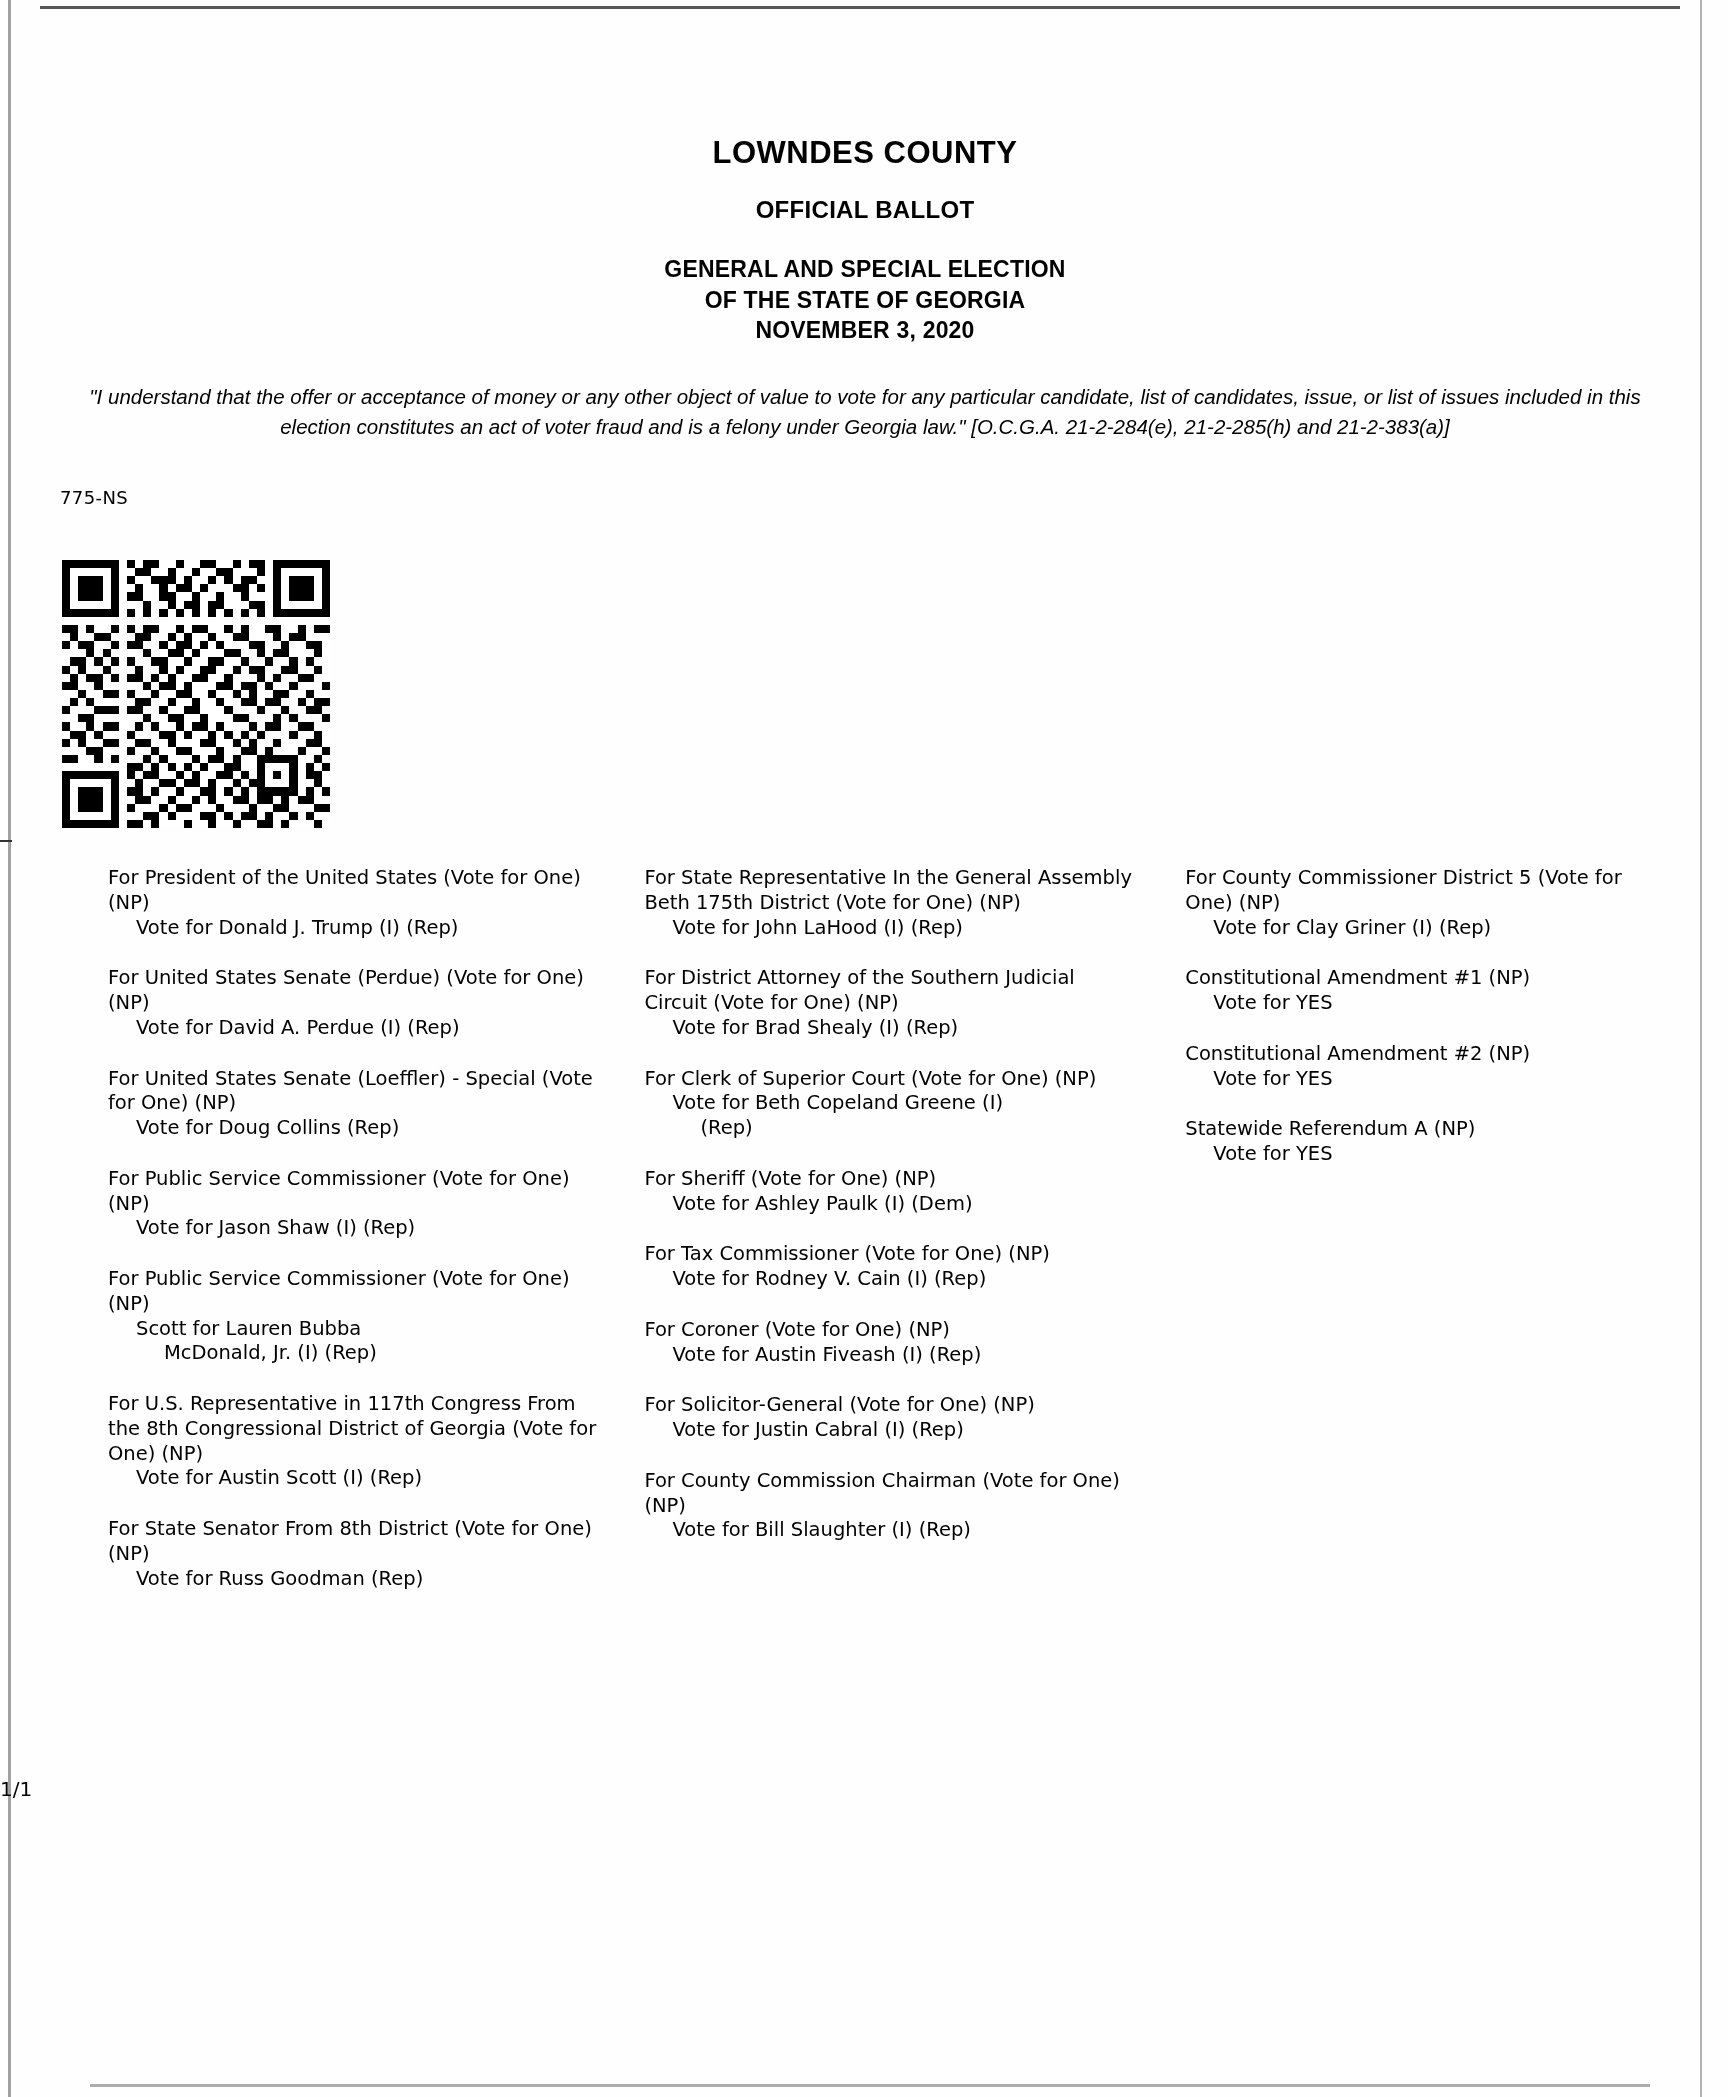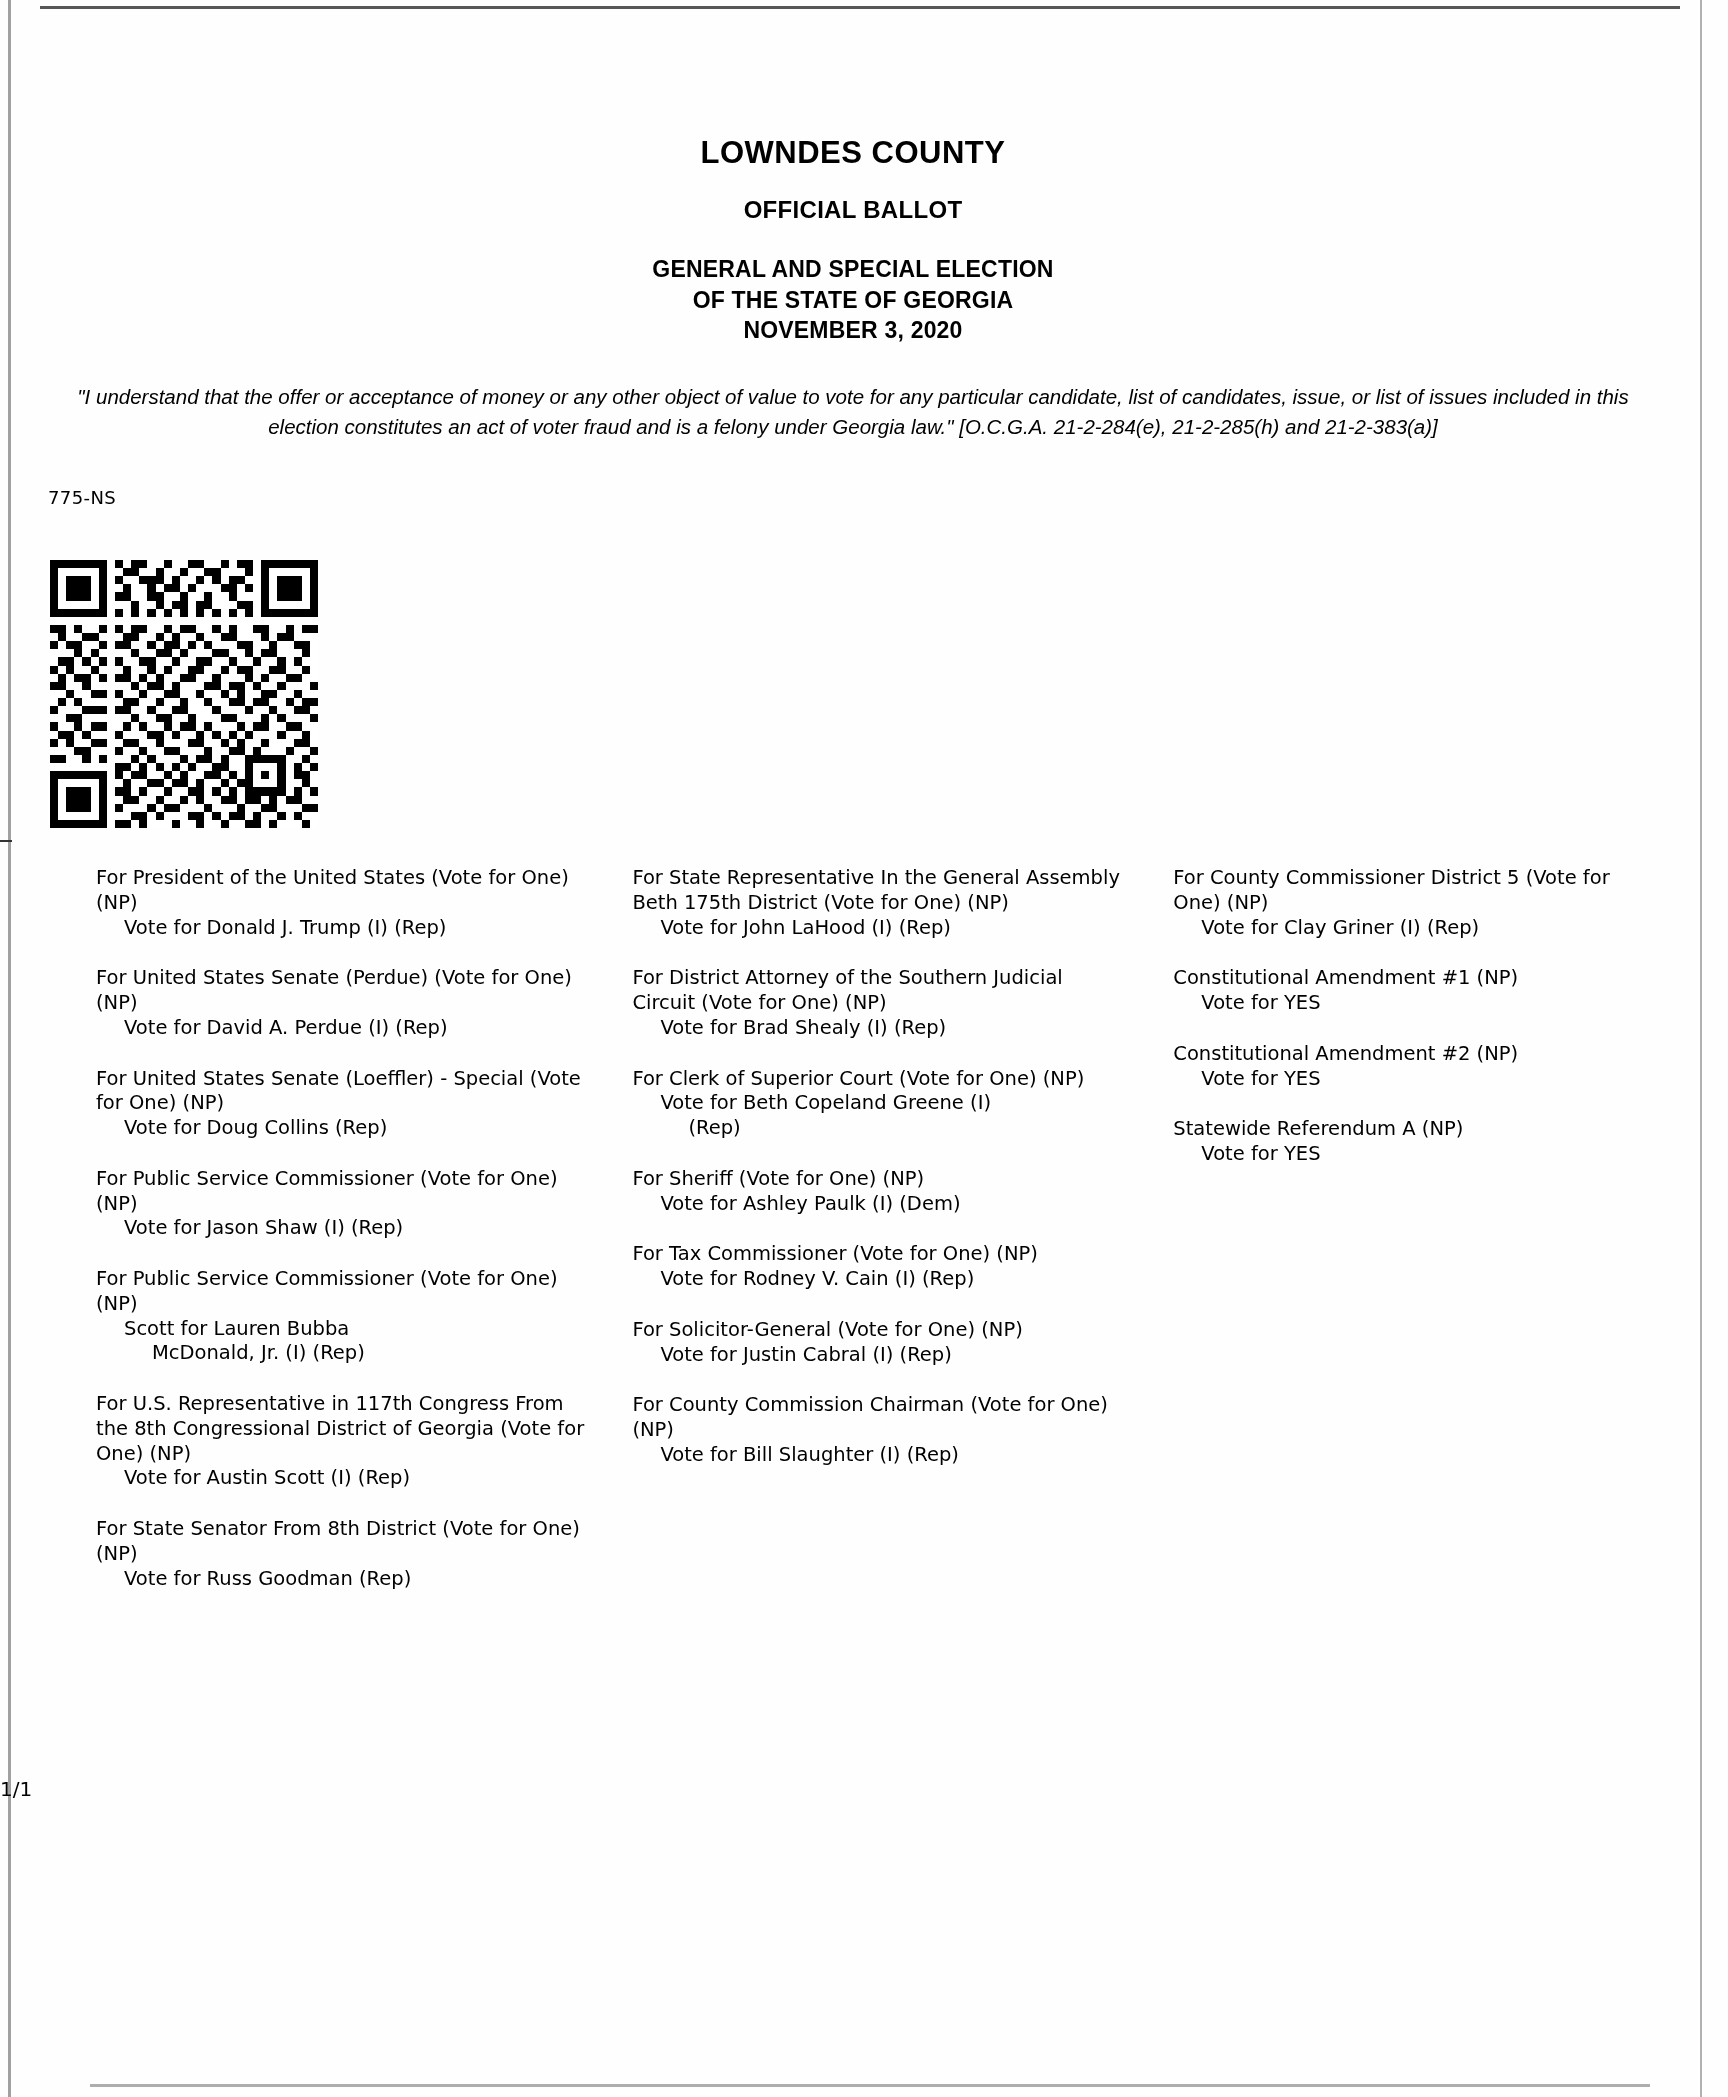--- a/index.html
+++ b/index.html
@@ -54,21 +54,21 @@
   }
   .tick-left {
     position: absolute;
     left: 0px; top: 840px;
     width: 12px; height: 2px;
     background: #333;
   }
 
   .content {
     position: absolute;
-    left: 48px;
+    left: 60px;
     top: 0px;
     width: 1610px;
   }
 
   
   .hdr {
     text-align: center;
     font-family: "Liberation Sans", sans-serif;
     font-weight: bold;
   }
@@ -552,20 +552,24 @@
         </div>
         <div class="contest">
           <div class="contest-title">For Sheriff  (Vote for One) (NP)</div>
           <div class="contest-choice">Vote for Ashley Paulk (I) (Dem)</div>
         </div>
         <div class="contest">
           <div class="contest-title">For Tax Commissioner  (Vote for One) (NP)</div>
           <div class="contest-choice">Vote for Rodney V. Cain (I) (Rep)</div>
         </div>
         <div class="contest">
+          <div class="contest-title">For Coroner  (Vote for One) (NP)</div>
+          <div class="contest-choice">Vote for Austin Fiveash (I) (Rep)</div>
+        </div>
+        <div class="contest">
           <div class="contest-title">For Solicitor-General  (Vote for One) (NP)</div>
           <div class="contest-choice">Vote for Justin Cabral (I) (Rep)</div>
         </div>
         <div class="contest">
           <div class="contest-title">For County Commission Chairman  (Vote for One) (NP)</div>
           <div class="contest-choice">Vote for Bill Slaughter (I) (Rep)</div>
         </div>
       </div>
 
       <div class="col col-3">

